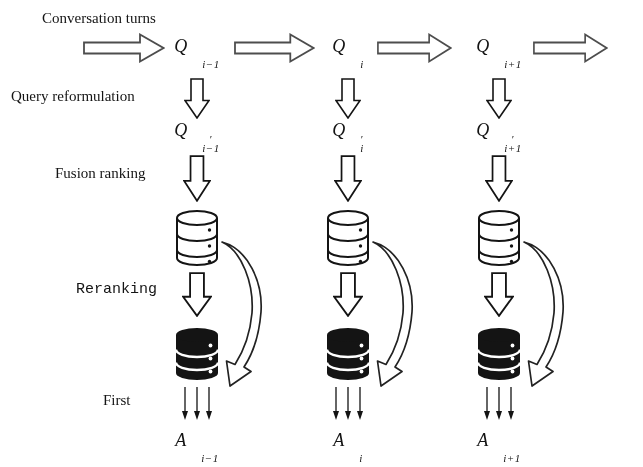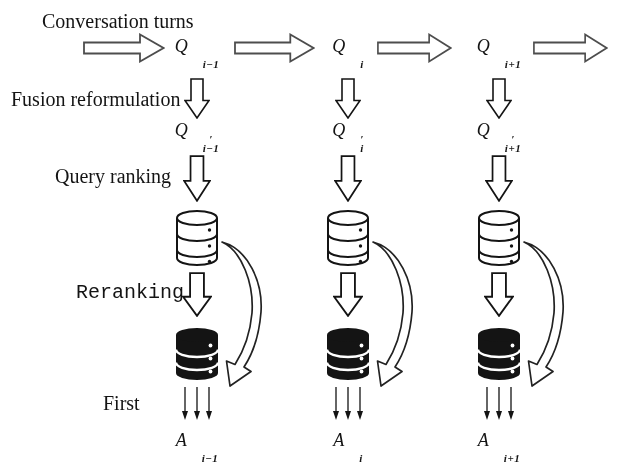--- a/index.html
+++ b/index.html
@@ -3,31 +3,31 @@
 <meta charset="utf-8">
 <style>
   html,body{margin:0;padding:0;background:#e9e9e9;}
   .canvas{
     position:relative;width:643px;height:467px;margin:0 auto;
     background:var(--background,#fff);overflow:hidden;
     font-family:"Liberation Serif",serif;color:var(--ink,#141414);
   }
   .defs{position:absolute;width:0;height:0;overflow:hidden;}
   .slabel{
-    position:absolute;font-size:20px;line-height:1.1;color:var(--ink,#141414);
+    position:absolute;font-size:15px;line-height:1.1;color:var(--ink,#141414);
     white-space:nowrap;
     text-align:center;
   }
   .mathlab{
     position:absolute;width:80px;text-align:center;font-style:italic;
     font-size:18px;line-height:1.15;color:var(--ink,#141414);white-space:nowrap;
   }
   .ps{
     display:inline-flex;flex-direction:column;align-items:center;
-    font-size:11px;line-height:1;vertical-align:-7px;margin-left:15px;font-weight:bold;
+    font-size:11px;line-height:1;vertical-align:-7px;margin-left:15px;
   }
   .ps .msup{height:9px;font-style:normal;}
   .ps .msub{font-style:italic;letter-spacing:0.5px;}
   svg.icon{position:absolute;display:block;overflow:visible;}
   .harrow{color:var(--arrow-gray,#4d4d4d);}
   .varrow,.dbicon,.curve,.fus{color:var(--ink,#141414);}
 </style>
 </head>
 <body>
 
@@ -65,22 +65,22 @@
       <line x1="6" y1="0" x2="6" y2="26" stroke="currentColor" stroke-width="1.3"></line>
       <polygon points="3,24 9,24 6,33" fill="currentColor"></polygon>
       <line x1="18" y1="0" x2="18" y2="26" stroke="currentColor" stroke-width="1.3"></line>
       <polygon points="15,24 21,24 18,33" fill="currentColor"></polygon>
       <line x1="30" y1="0" x2="30" y2="26" stroke="currentColor" stroke-width="1.3"></line>
       <polygon points="27,24 33,24 30,33" fill="currentColor"></polygon>
     </symbol>
   </svg>
 
   <div class="slabel" style="left:42px;top:10px;">Conversation turns</div>
-  <div class="slabel" style="left:11px;top:88px;">Fusion reformulation</div>
-  <div class="slabel" style="left:55px;top:165px;">Query ranking</div>
+  <div class="slabel" style="left:11px;top:88px;">Query reformulation</div>
+  <div class="slabel" style="left:55px;top:165px;">Fusion ranking</div>
   <div class="slabel" style="left:76px;top:282px;font-family:Liberation Mono, monospace;">Reranking</div>
   <div class="slabel" style="left:103px;top:392px;">First</div>
 
   <svg class="icon harrow" style="left:83px;top:33px;width:82px;height:30px;">
       <use href="#sym-harrow"></use>
     </svg>
   <svg class="icon harrow" style="left:234px;top:33px;width:81px;height:30px;">
       <use href="#sym-harrow"></use>
     </svg>
   <svg class="icon harrow" style="left:377px;top:33px;width:75px;height:30px;">

